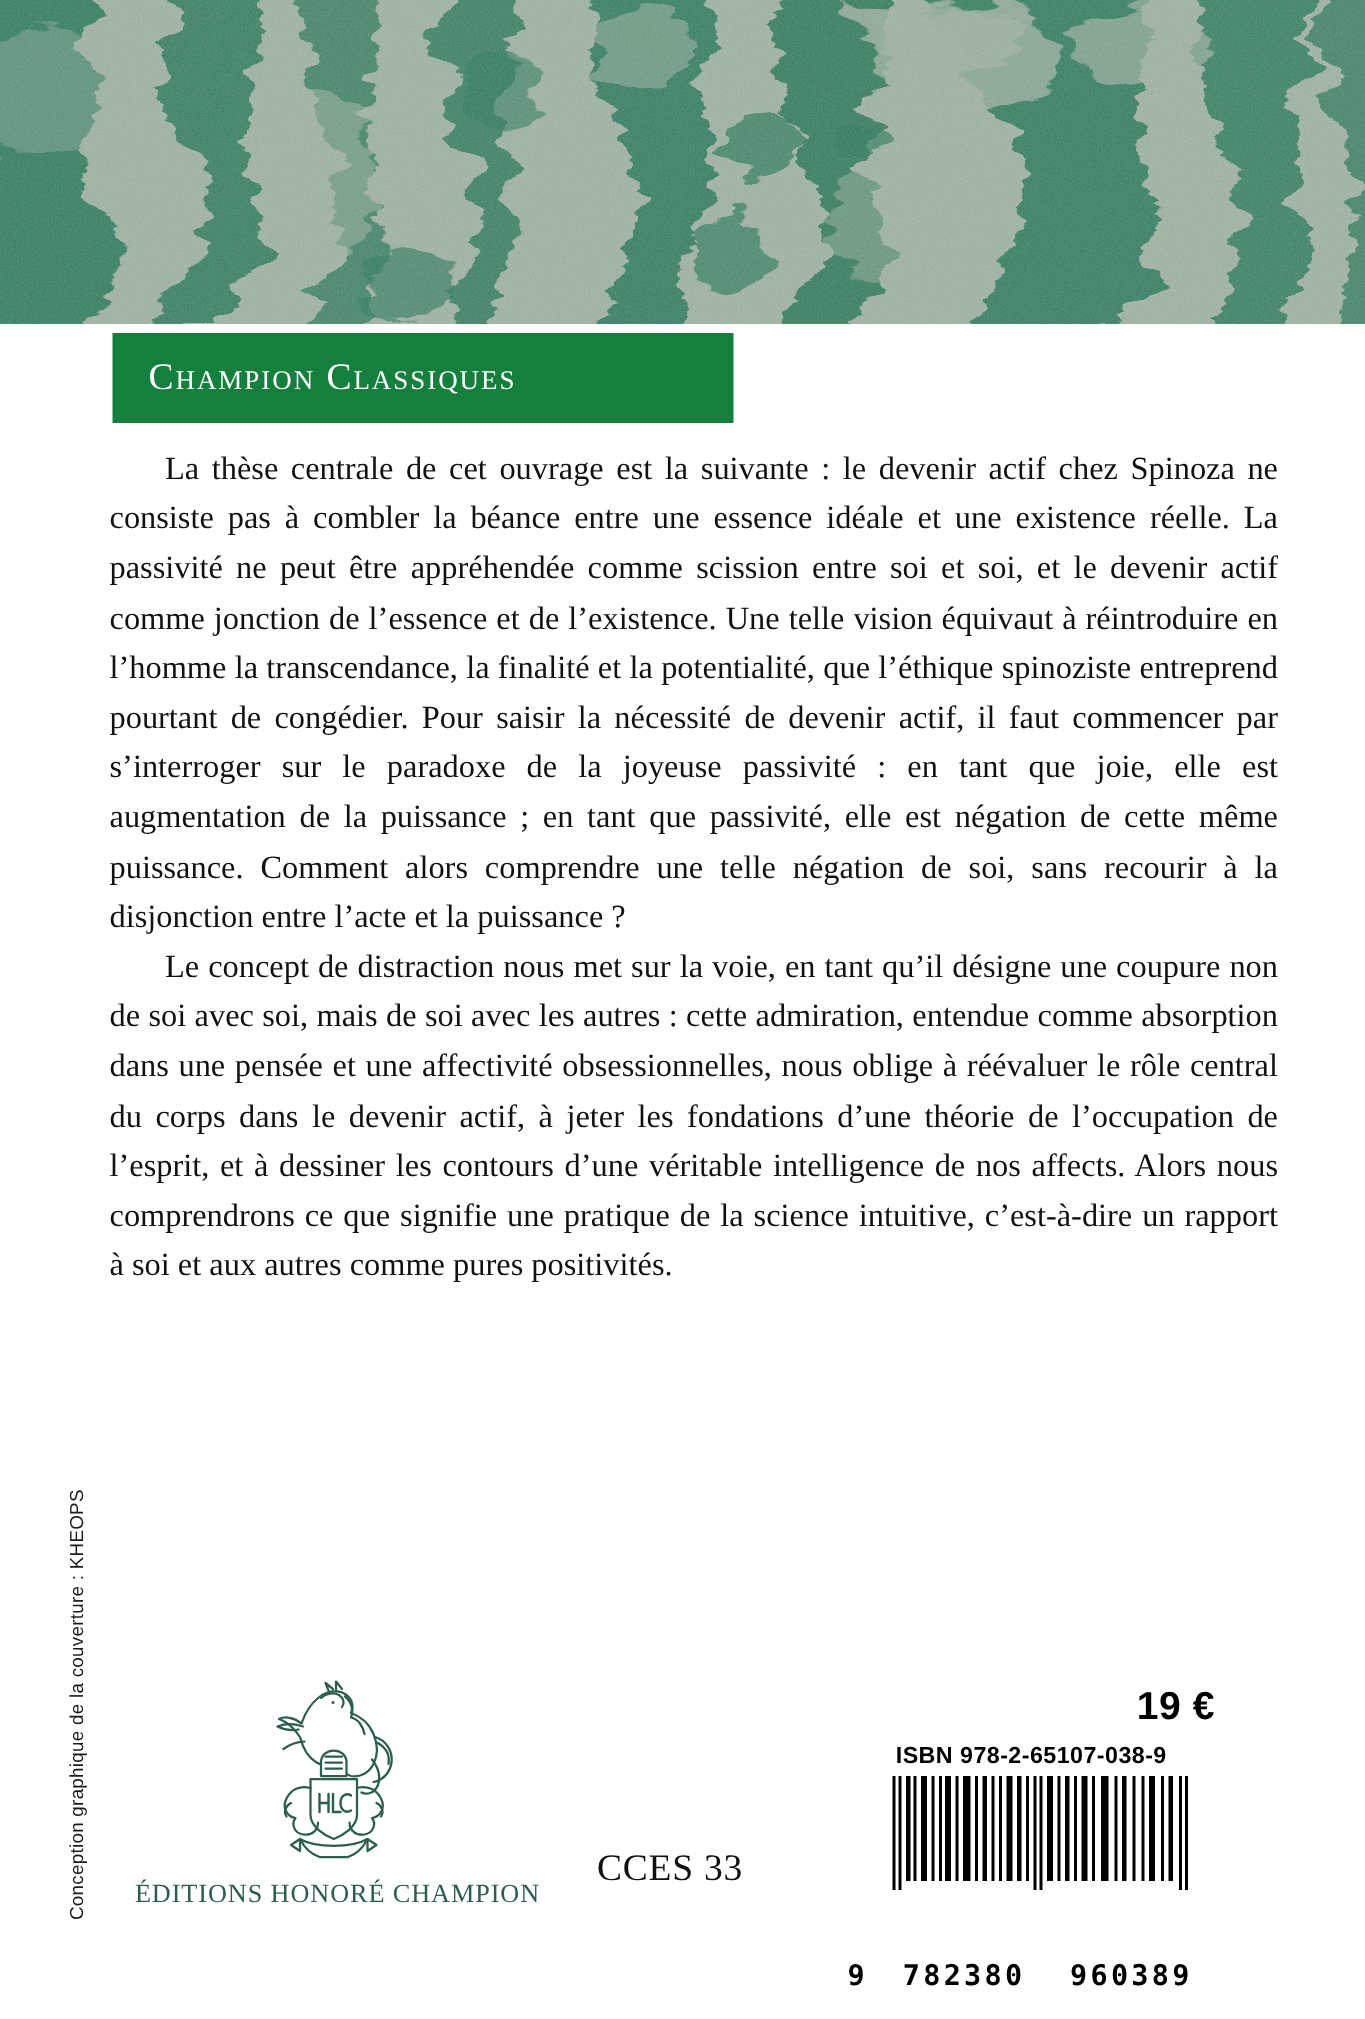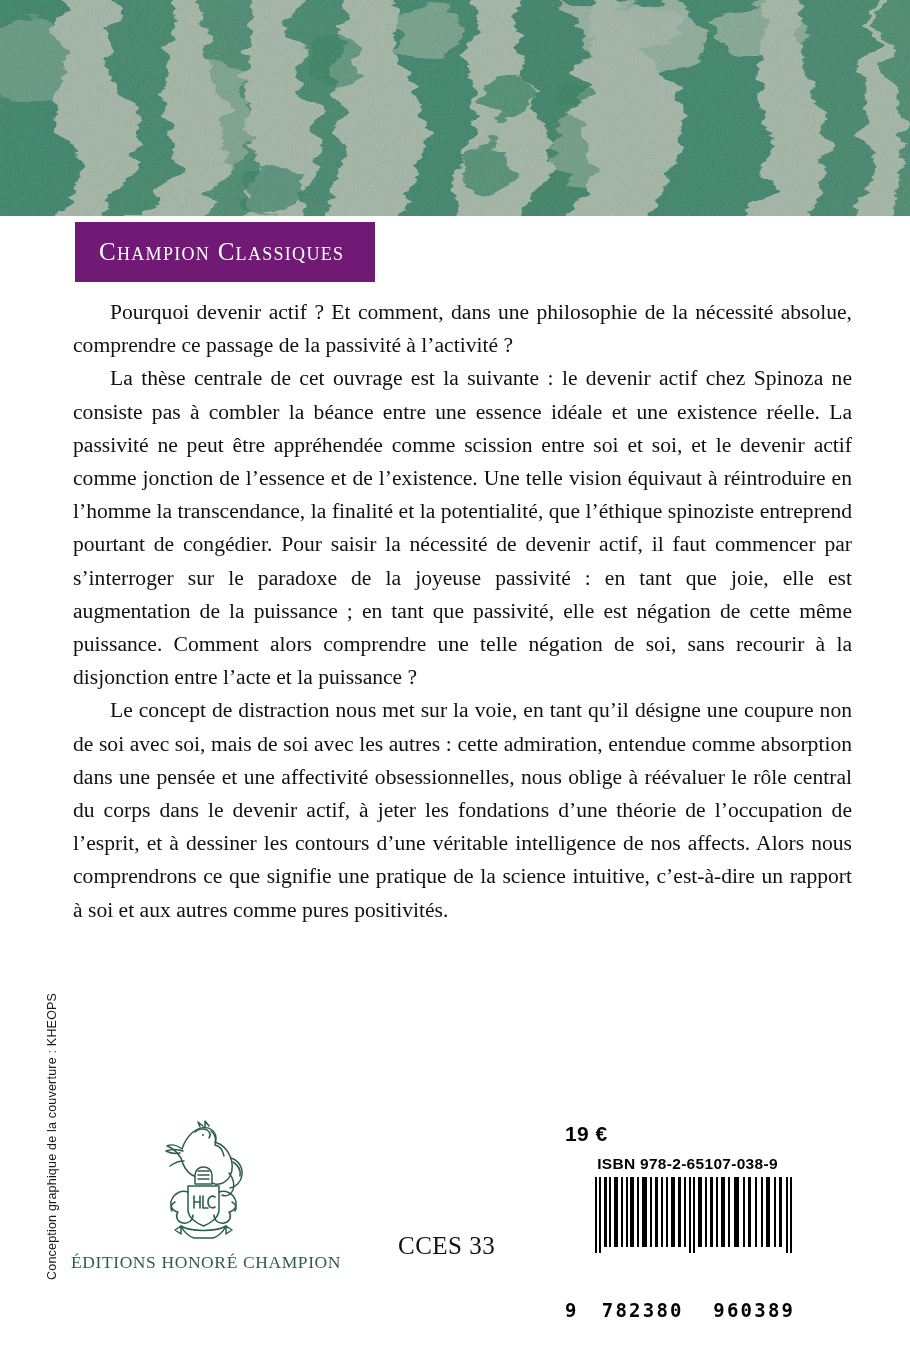--- a/index.html
+++ b/index.html
@@ -30,23 +30,23 @@
     display: block;
     width: 910px;
     height: 216px;
   }
 
   
   #series-banner {
     position: absolute;
     left: 75px;
     top: 222px;
-    width: 300px;
+    width: 414px;
     height: 60px;
-    background: #701a75;
+    background: #15803d;
     z-index: 5;
     display: flex;
     align-items: center;
   }
   #series-banner .banner-label {
     color: #ffffff;
     font-family: "Liberation Serif", "DejaVu Serif", serif;
     font-size: 25px;
     letter-spacing: 1.3px;
     font-variant: small-caps;
@@ -98,21 +98,21 @@
     position: absolute;
     left: 0;
     top: 1100px;
     width: 910px;
     height: 220px;
   }
 
   
   #publisher-block {
     position: absolute;
-    left: 66px;
+    left: 85px;
     top: 18px;
     width: 280px;
     text-align: center;
   }
   #publisher-logo {
     display: block;
     margin: 0 auto;
     width: 110px;
     height: 128px;
   }
@@ -139,22 +139,23 @@
 
   
   #commerce-block {
     position: absolute;
     left: 565px;
     top: 22px;
     width: 245px;
   }
   #price {
     display: block;
+    text-align: right;
     font-family: "Liberation Sans", "DejaVu Sans", sans-serif;
-    font-size: 21px;
+    font-size: 26px;
     font-weight: 700;
     color: #000000;
     letter-spacing: 0.4px;
   }
   #isbn-text {
     display: block;
     text-align: center;
     margin-top: 9px;
     font-family: "Liberation Sans", "DejaVu Sans", sans-serif;
     font-size: 15.5px;
@@ -250,21 +251,20 @@
     <rect x="0" y="0" width="910" height="216" filter="url(#grain)" opacity="0.6"></rect>
     <rect x="0" y="0" width="910" height="216" fill="#2e7d5e" opacity="0.06"></rect>
   </svg>
 </div>
 
 <div id="series-banner">
   <span class="banner-label">Champion Classiques</span>
 </div>
 
 <div id="blurb">
-  <p>Pourquoi devenir actif ? Et comment, dans une philosophie de la nécessité absolue, comprendre ce passage de la passivité à l’activité ?</p>
   <p>La thèse centrale de cet ouvrage est la suivante : le devenir actif chez Spinoza ne consiste pas à combler la béance entre une essence idéale et une existence réelle. La passivité ne peut être appréhendée comme scission entre soi et soi, et le devenir actif comme jonction de l’essence et de l’existence. Une telle vision équivaut à réintroduire en l’homme la transcendance, la finalité et la potentialité, que l’éthique spinoziste entreprend pourtant de congédier. Pour saisir la nécessité de devenir actif, il faut commencer par s’interroger sur le paradoxe de la joyeuse passivité : en tant que joie, elle est augmentation de la puissance ; en tant que passivité, elle est négation de cette même puissance. Comment alors comprendre une telle négation de soi, sans recourir à la disjonction entre l’acte et la puissance ?</p>
   <p>Le concept de distraction nous met sur la voie, en tant qu’il désigne une coupure non de soi avec soi, mais de soi avec les autres : cette admiration, entendue comme absorption dans une pensée et une affectivité obsessionnelles, nous oblige à réévaluer le rôle central du corps dans le devenir actif, à jeter les fondations d’une théorie de l’occupation de l’esprit, et à dessiner les contours d’une véritable intelligence de nos affects. Alors nous comprendrons ce que signifie une pratique de la science intuitive, c’est-à-dire un rapport à soi et aux autres comme pures positivités.</p>
 </div>
 
 <div id="cover-credit">
   <span>Conception graphique de la couverture : KHEOPS</span>
 </div>
 
 <div id="footer">
 

